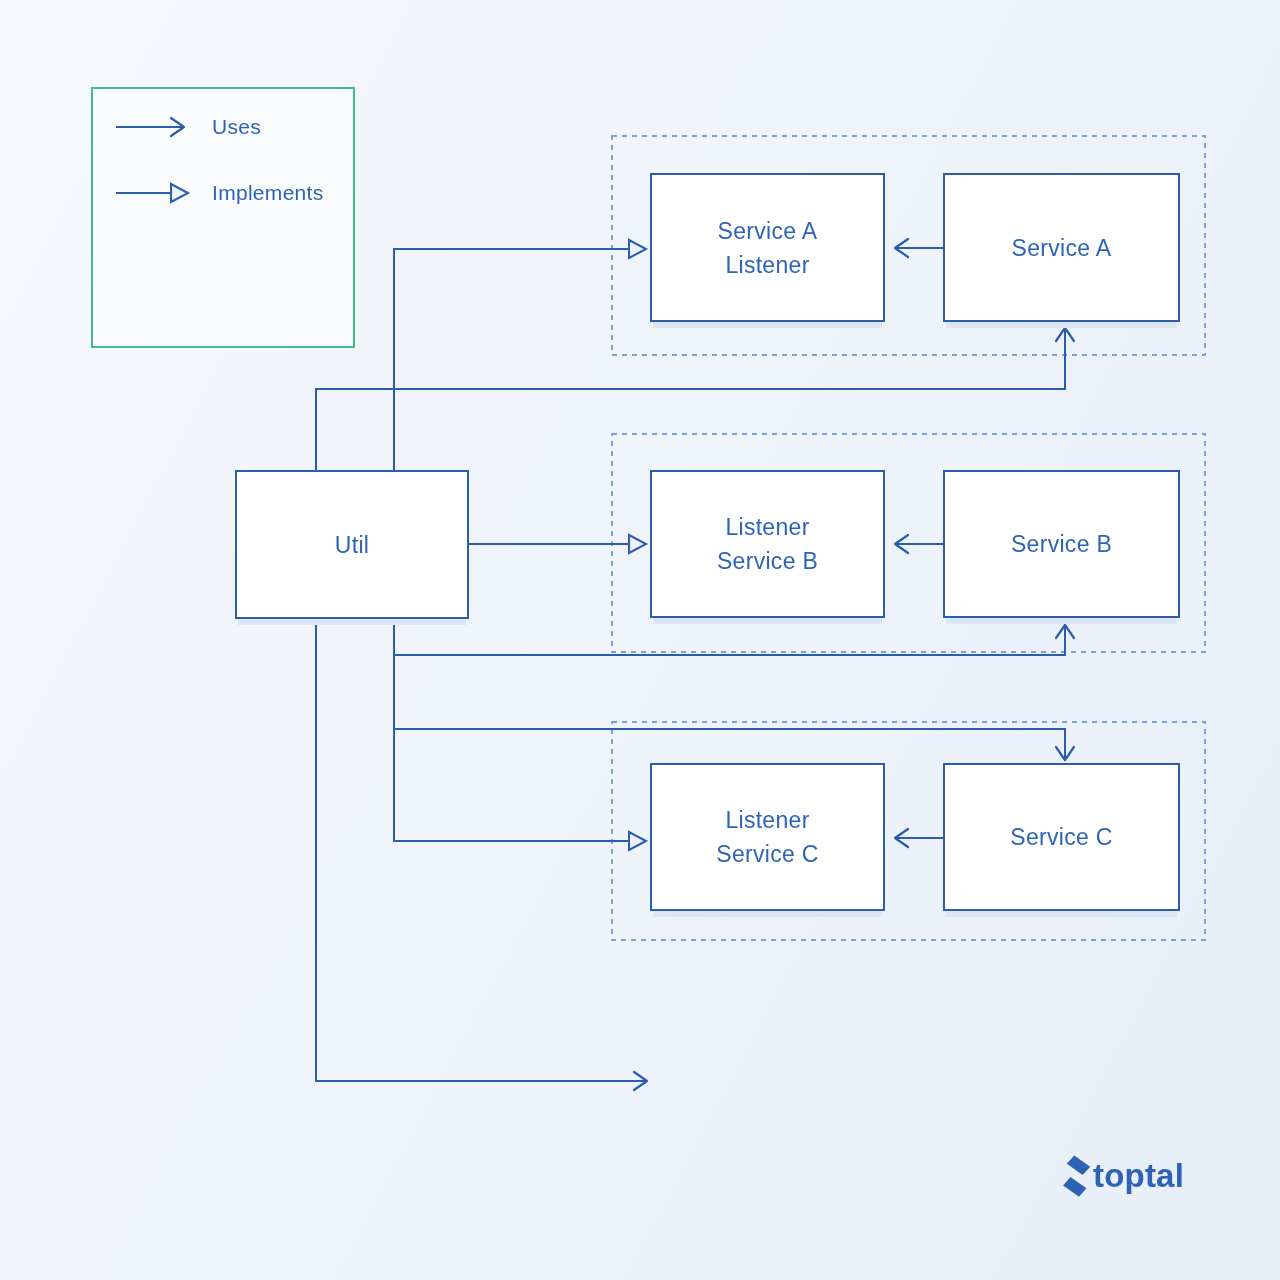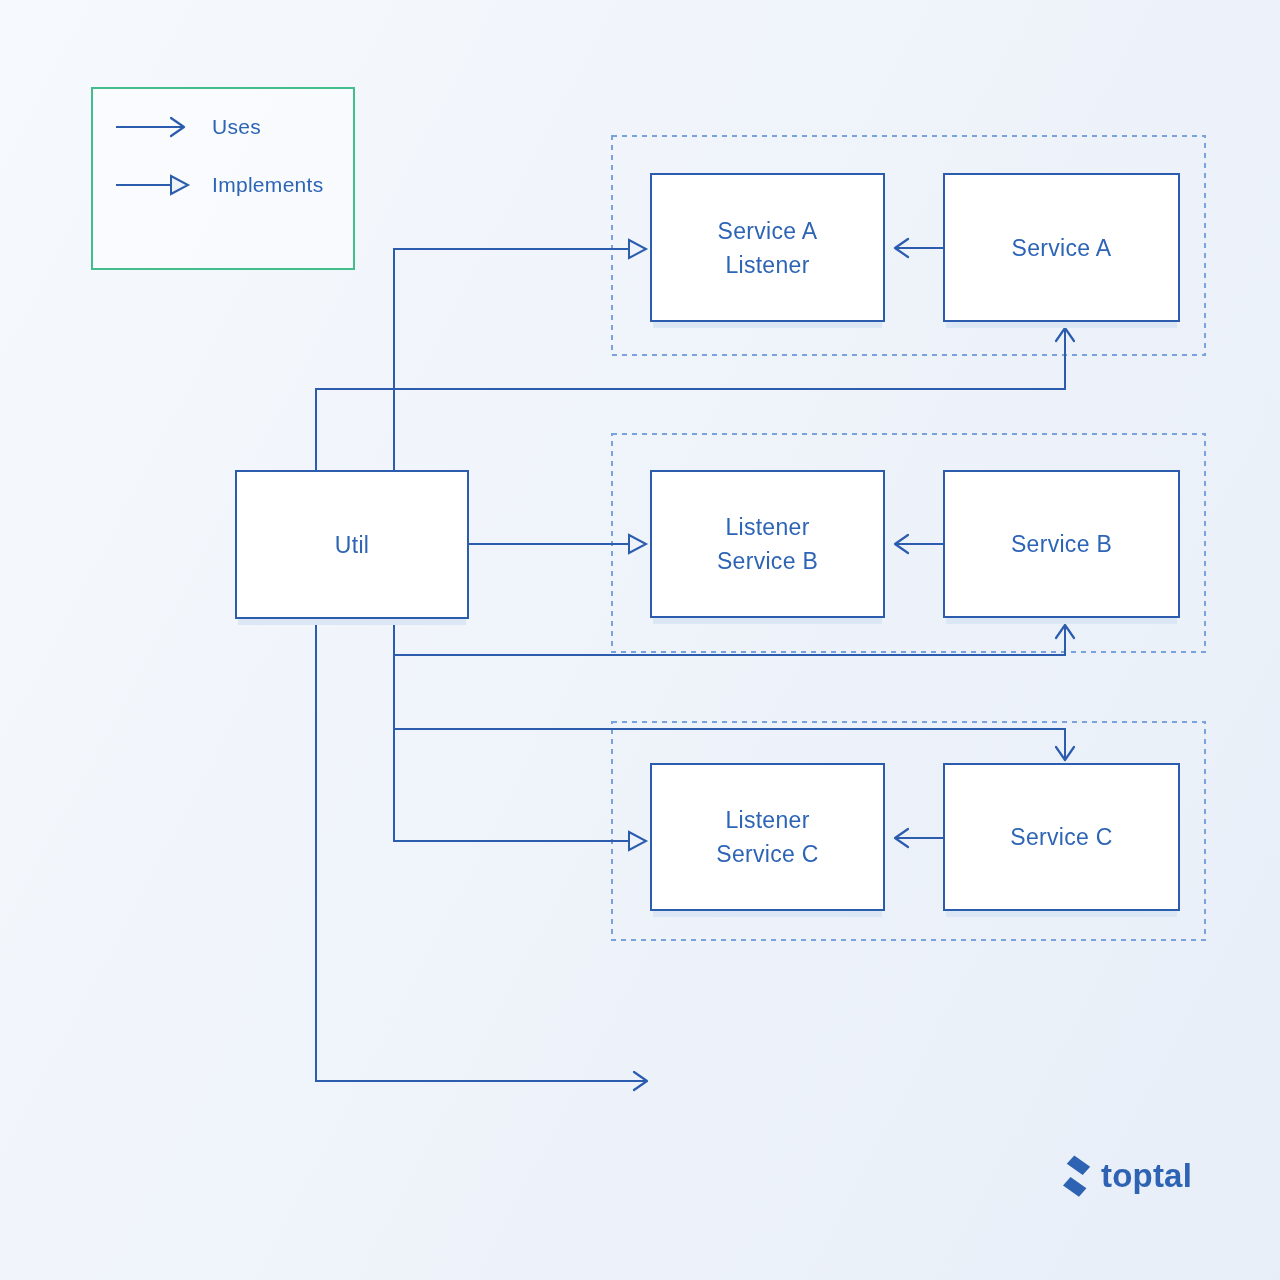--- a/index.html
+++ b/index.html
@@ -26,21 +26,21 @@
   }
   .node-label{
     color:var(--text,#2d64b5);
     font-size:23px;line-height:34px;
     text-align:center;white-space:pre-line;
     letter-spacing:0.3px;
   }
 
   .legend{
     position:absolute;z-index:2;
-    left:91px;top:87px;width:264px;height:183px;
+    left:91px;top:87px;width:264px;height:261px;
     box-sizing:border-box;
     border:2px solid var(--green,#43bd8b);
     background:rgba(255,255,255,0.45);
   }
   .legend-row{position:absolute;left:19px;display:flex;align-items:center;}
   .legend-label{
     color:var(--text,#2d64b5);
     font-size:21px;letter-spacing:0.3px;
     margin-left:10px;
     white-space:nowrap;
@@ -49,21 +49,21 @@
   .element-sample{
     box-sizing:border-box;display:inline-block;
     width:80px;height:39px;flex:0 0 80px;
     border:2px dashed var(--dashed,#7aa3dd);
     margin-right:10px;
   }
 
   .brand{
     position:absolute;z-index:2;
     left:1063px;top:1153px;
-    display:flex;align-items:center;gap:8px;
+    display:flex;align-items:center;
   }
   .brand-text{
     color:var(--logo,#2e63b4);
     font-size:33px;font-weight:600;letter-spacing:0.2px;
     line-height:44px;
   }
   .logo-glyph polygon{fill:var(--logo,#2e63b4);}
 </style>
 </head>
 <body>
@@ -129,21 +129,21 @@
   </div>
 
 
   <div class="legend">
     <div class="legend-row" style="top:23px">
       <svg class="legend-symbol" width="90" height="30">
         <path class="edge" d="M4,15 H72" marker-end="url(#chev)"></path>
       </svg>
       <span class="legend-label">Uses</span>
     </div>
-    <div class="legend-row" style="top:81px">
+    <div class="legend-row" style="top:89px">
       <svg class="legend-symbol" width="90" height="30">
         <path class="edge" d="M4,15 H76" marker-end="url(#tri)"></path>
       </svg>
       <span class="legend-label">Implements</span>
     </div>
   </div>
 
   <div class="brand">
     <svg class="logo-glyph" width="30" height="46" viewBox="0 0 32 46">
       <polygon points="12,1 29,13 21,22 4,10"></polygon>

